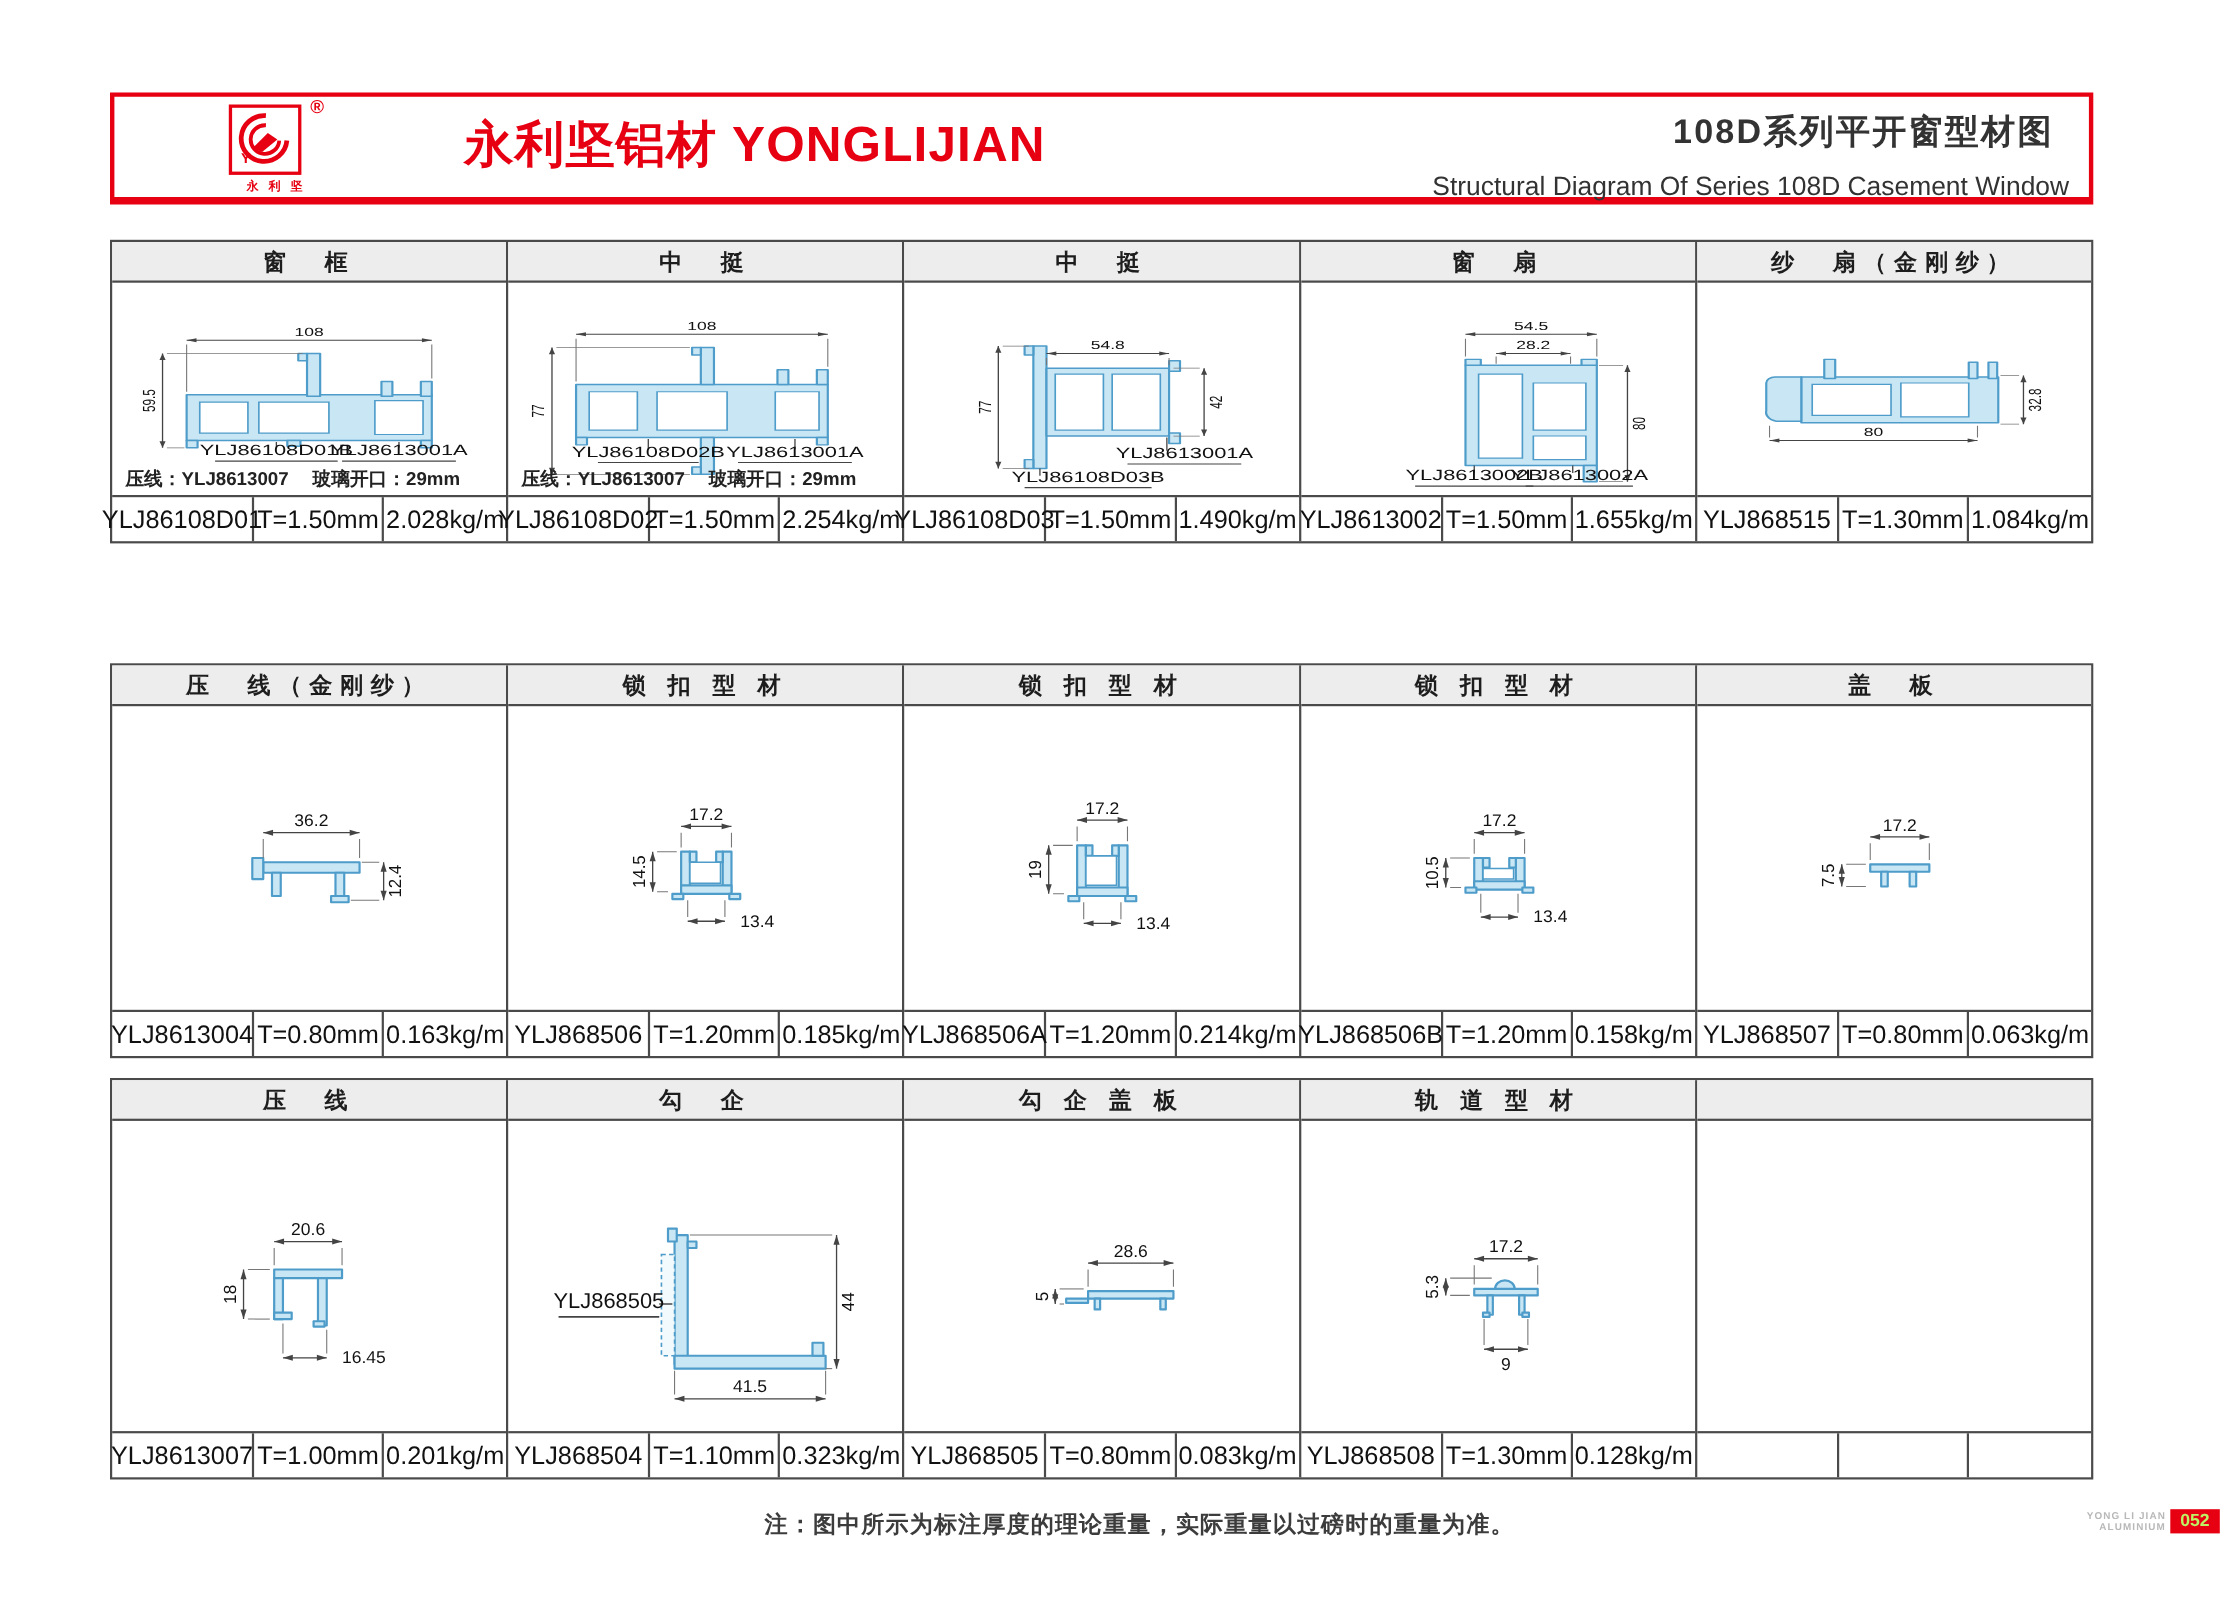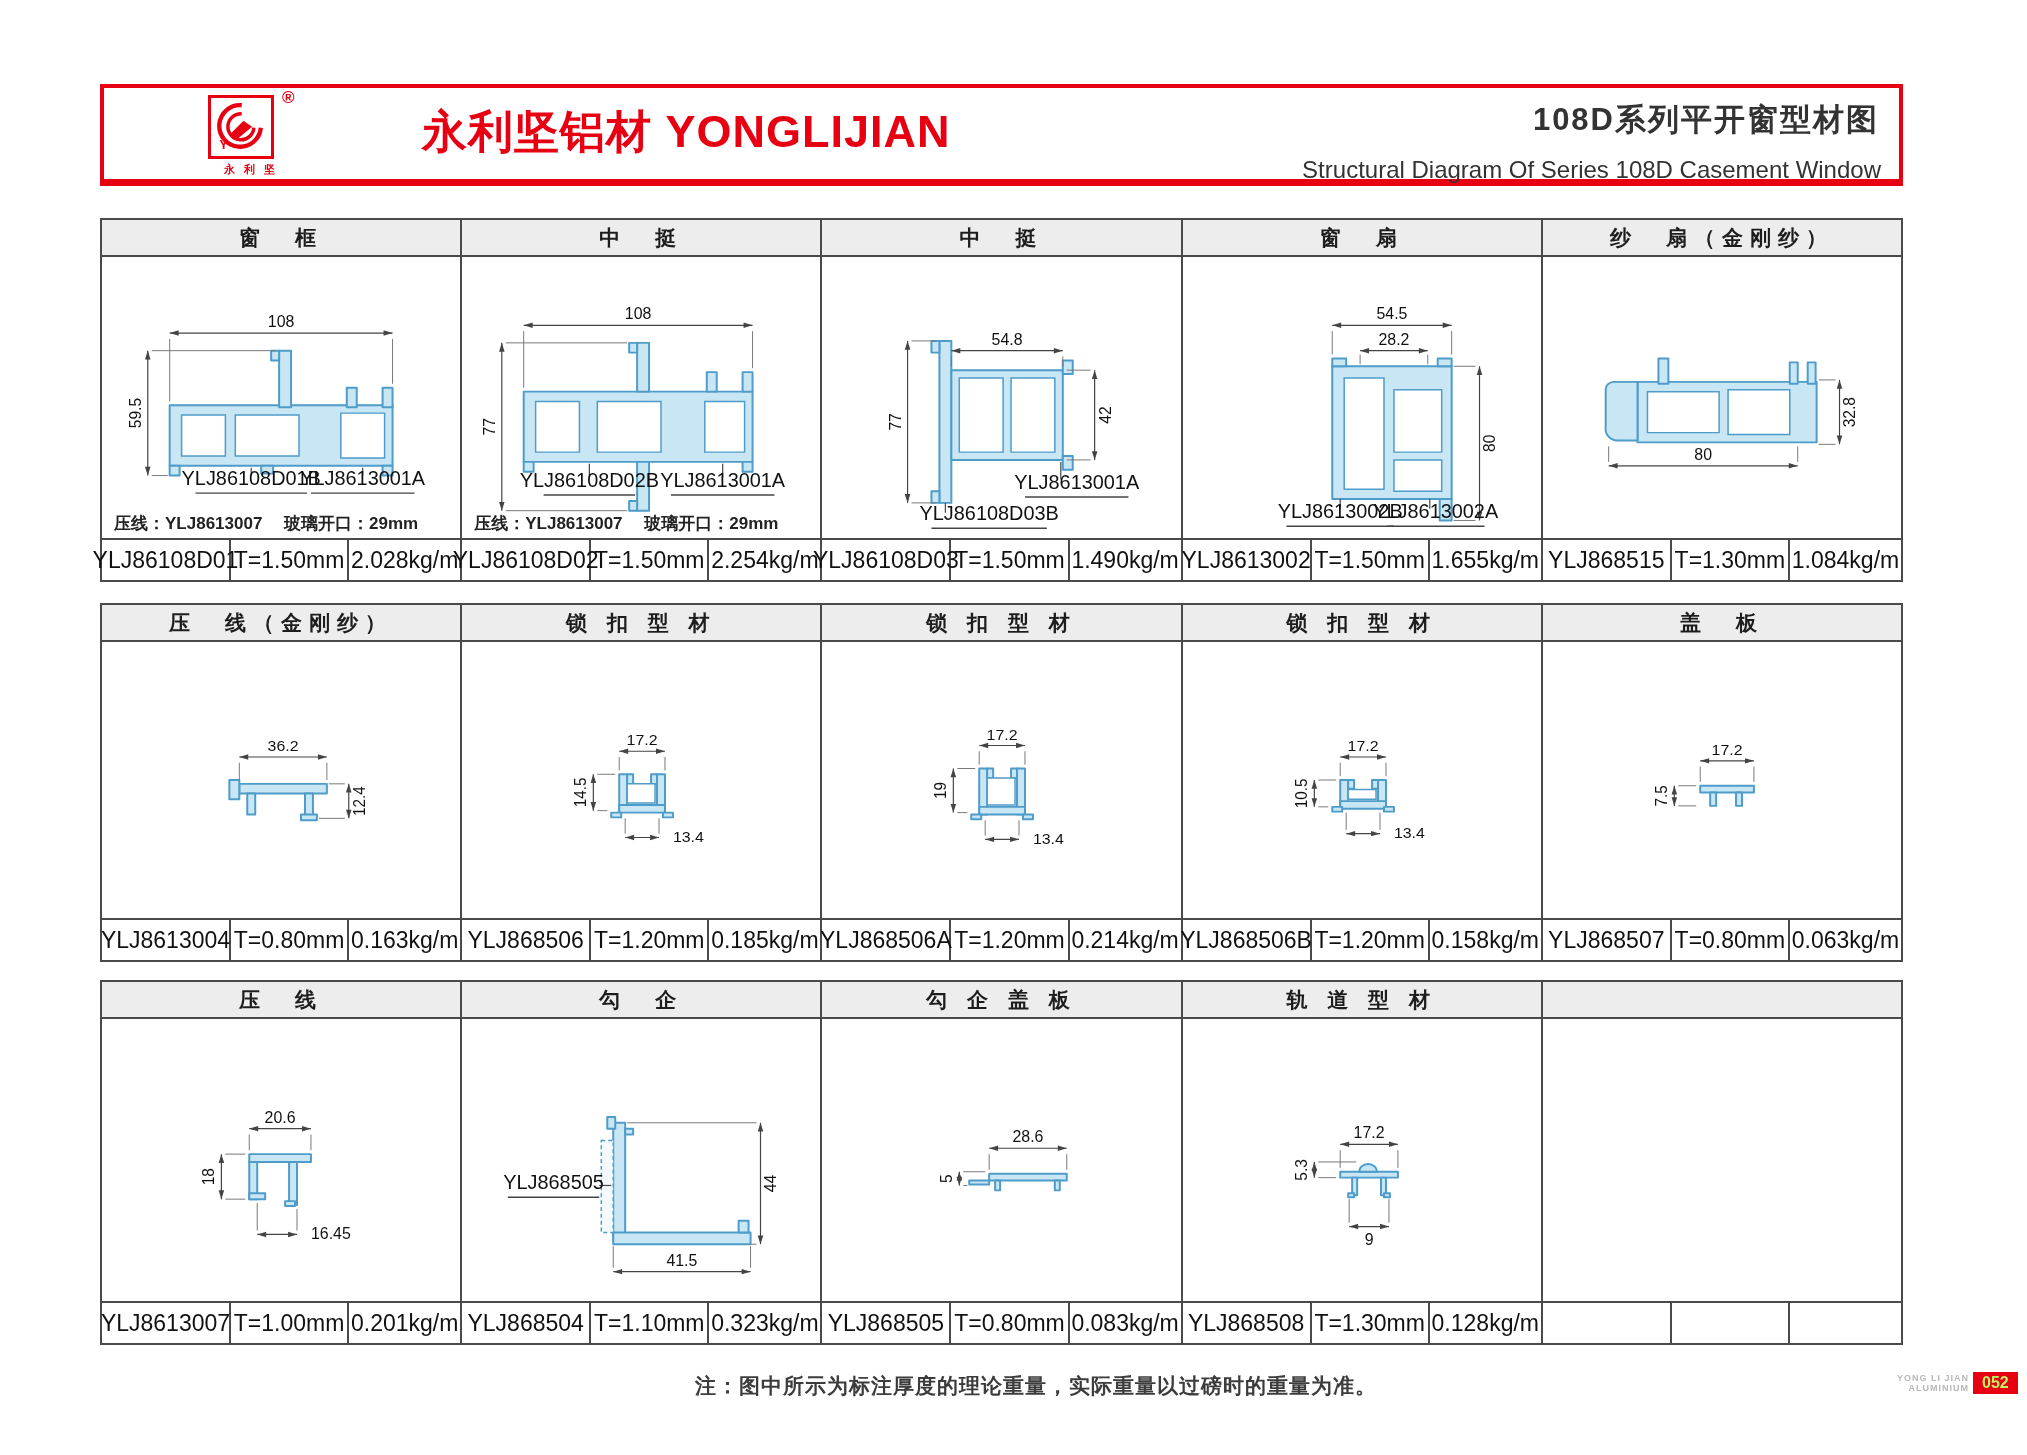--- a/index.html
+++ b/index.html
@@ -8,27 +8,27 @@
   
   .hdr{position:absolute;left:100px;top:84px;width:1803px;height:102px;
        border:4px solid #e60012;border-bottom-width:7px;box-sizing:border-box;background:#fff;}
   .logo-sq{position:absolute;left:104px;top:7px;width:66px;height:64px;
            border:3px solid #e60012;box-sizing:border-box;}
   .reg{position:absolute;left:178px;top:0px;color:#e60012;font-size:17px;font-weight:bold;}
   .logo-sub{position:absolute;left:96px;top:74px;width:84px;color:#e60012;font-size:11px;
             font-weight:bold;letter-spacing:9px;text-align:right;white-space:nowrap;}
   .brand{position:absolute;left:318px;top:50%;transform:translateY(-54%);
          color:#e60012;font-size:45px;font-weight:bold;letter-spacing:1px;white-space:nowrap;}
-  .t-cn{position:absolute;right:20px;top:11px;font-size:31px;font-weight:bold;color:#333;
+  .t-cn{position:absolute;right:32px;top:11px;font-size:31px;font-weight:bold;color:#333;
         letter-spacing:2px;}
   .t-en{position:absolute;right:18px;top:68px;font-size:24px;color:#333;}
   
   .block{position:absolute;left:100px;width:1803px;border:2px solid #4a4a4a;
          box-sizing:border-box;display:flex;background:#fff;}
-  .b0{top:218px;height:364px}.b1{top:603px;height:359px}.b2{top:980px;height:365px}
+  .b0{top:218px;height:276px}.b1{top:603px;height:359px}.b2{top:980px;height:365px}
   .cell{flex:1;display:flex;flex-direction:column;border-left:2px solid #4a4a4a;min-width:0;}
   .cell:first-child{border-left:none;}
   .cell-h{height:35px;flex:0 0 35px;background:#ededed;border-bottom:2px solid #4a4a4a;
           display:flex;align-items:center;justify-content:center;font-size:21px;font-weight:bold;
           color:#1d1d1d;letter-spacing:7px;white-space:nowrap;overflow:hidden;}
   .cell-b{flex:1;position:relative;}
   .cell-b svg{position:absolute;left:0;top:0;width:100%;height:100%;}
   .note{position:absolute;left:12px;bottom:3px;font-size:17px;font-weight:bold;color:#222;
         white-space:nowrap;}
   .cell-d{height:40px;flex:0 0 40px;border-top:2px solid #4a4a4a;display:flex;

